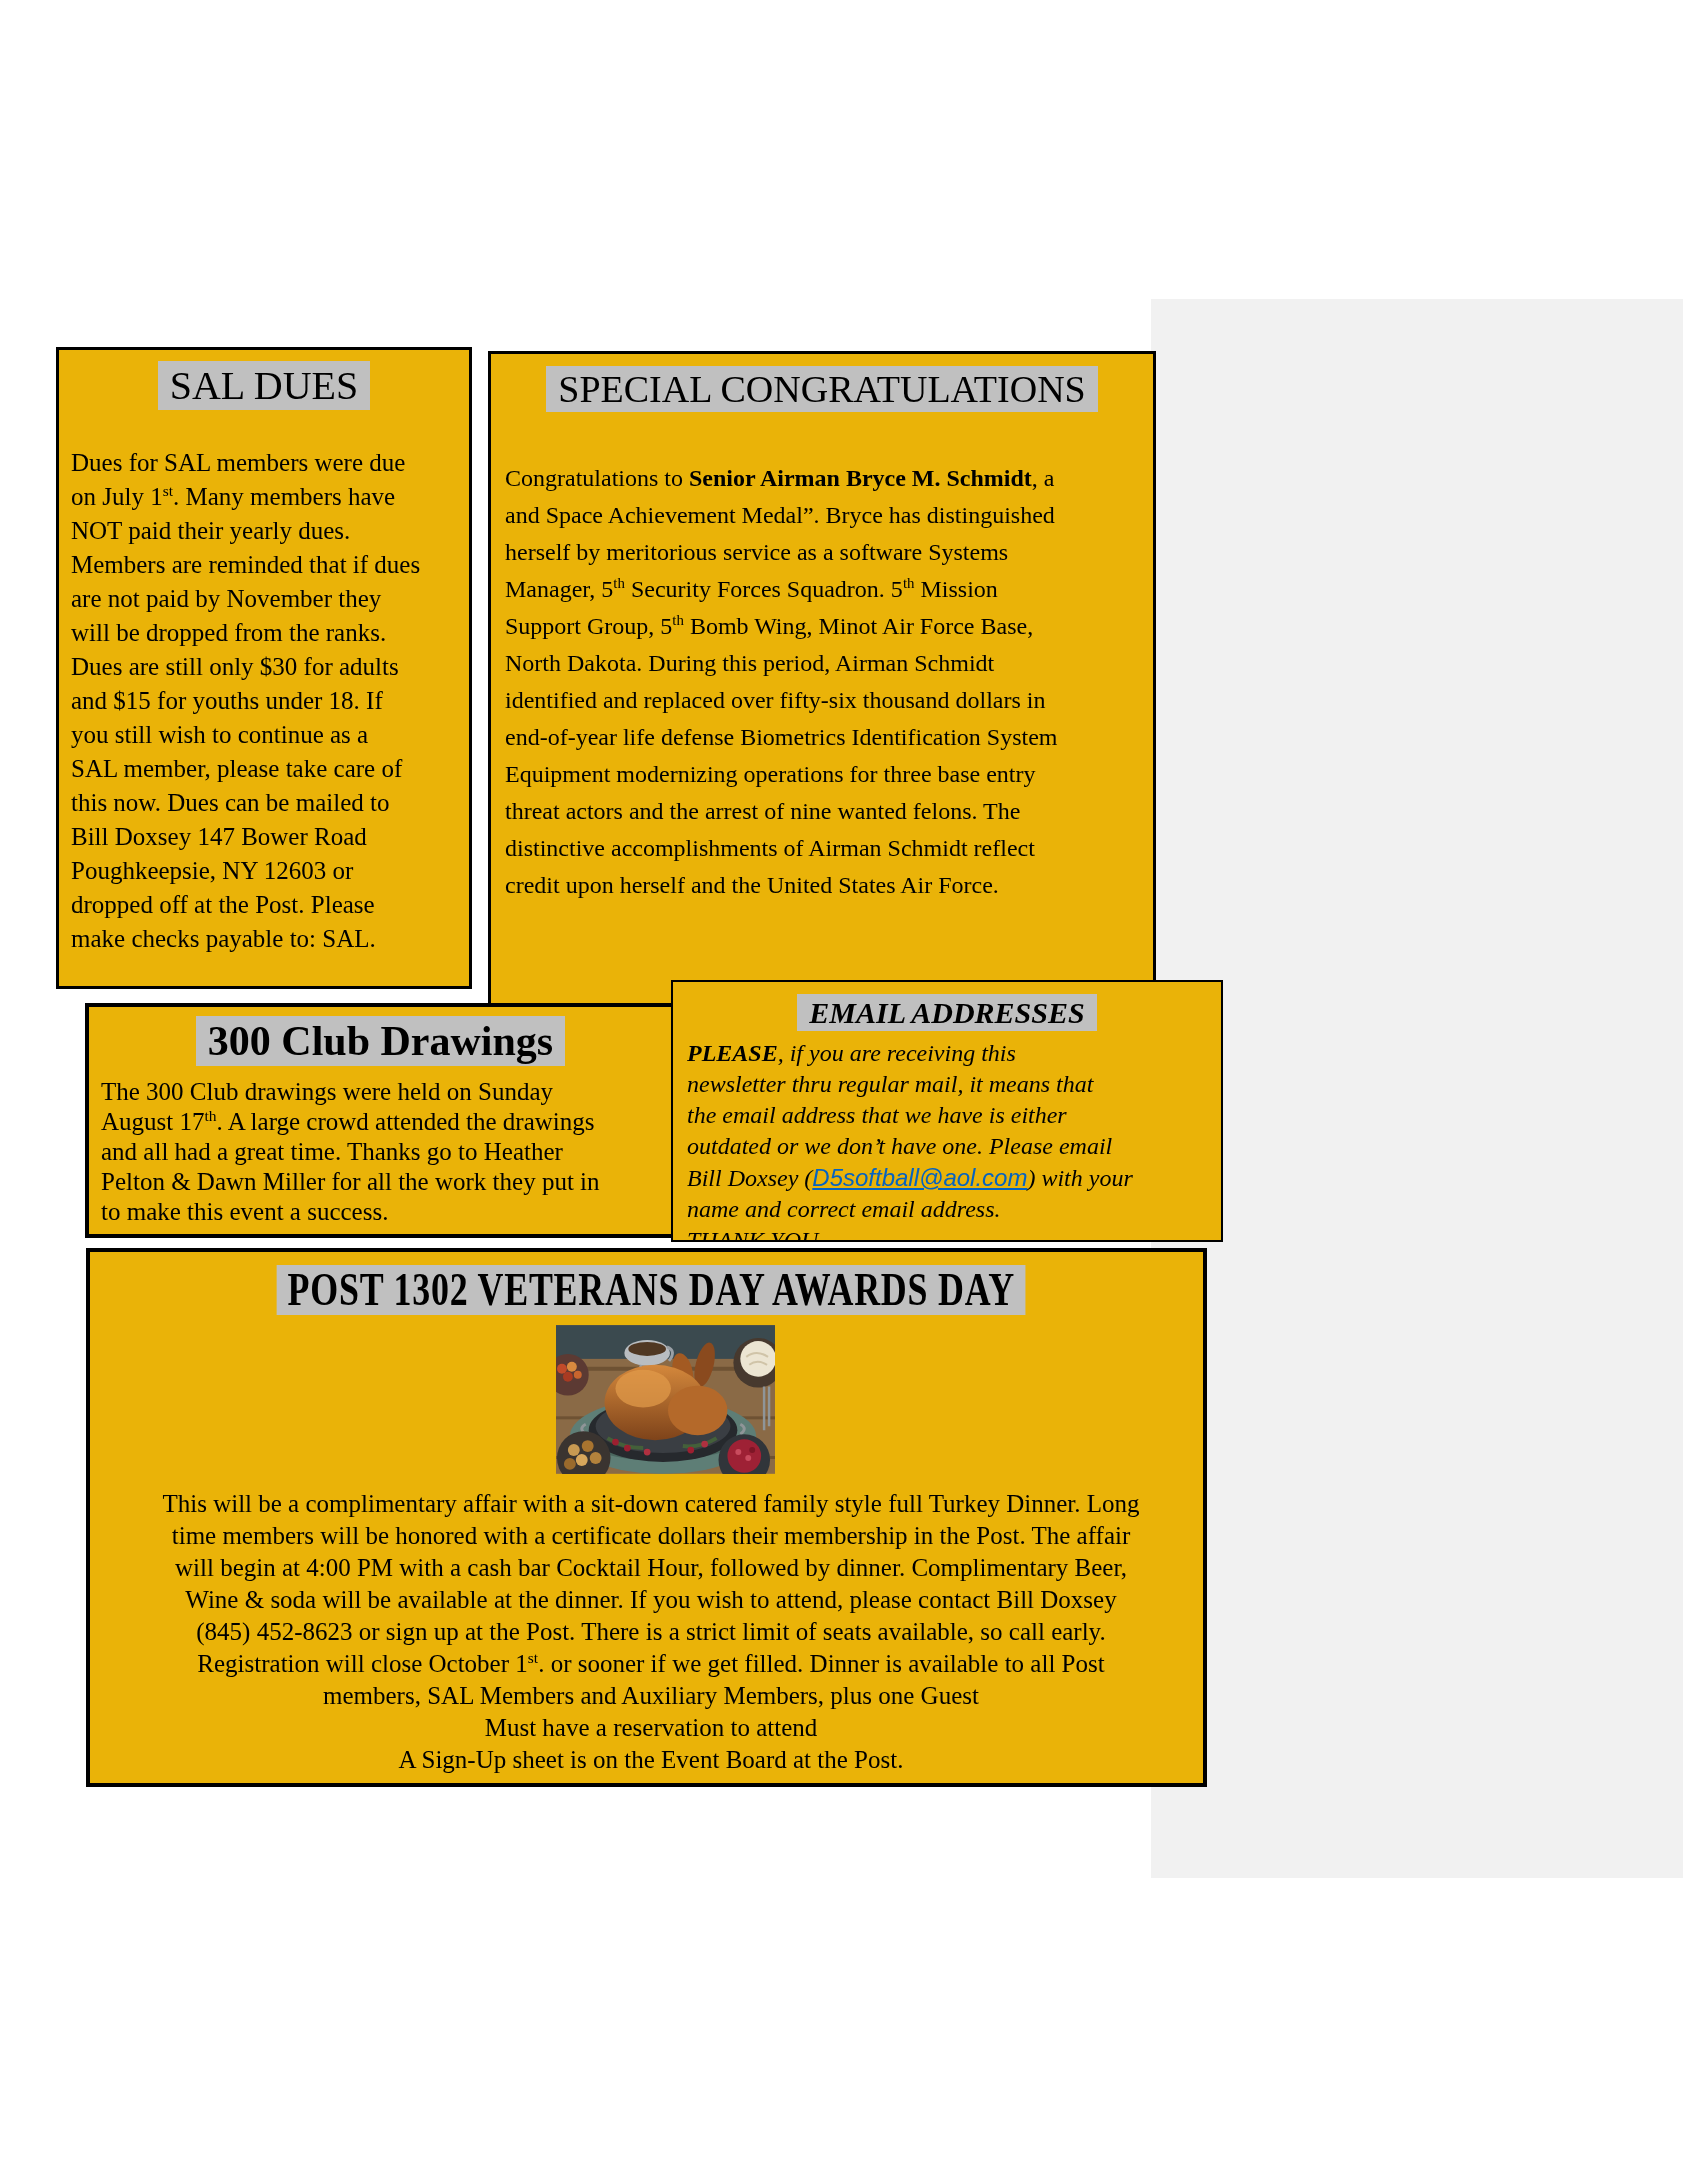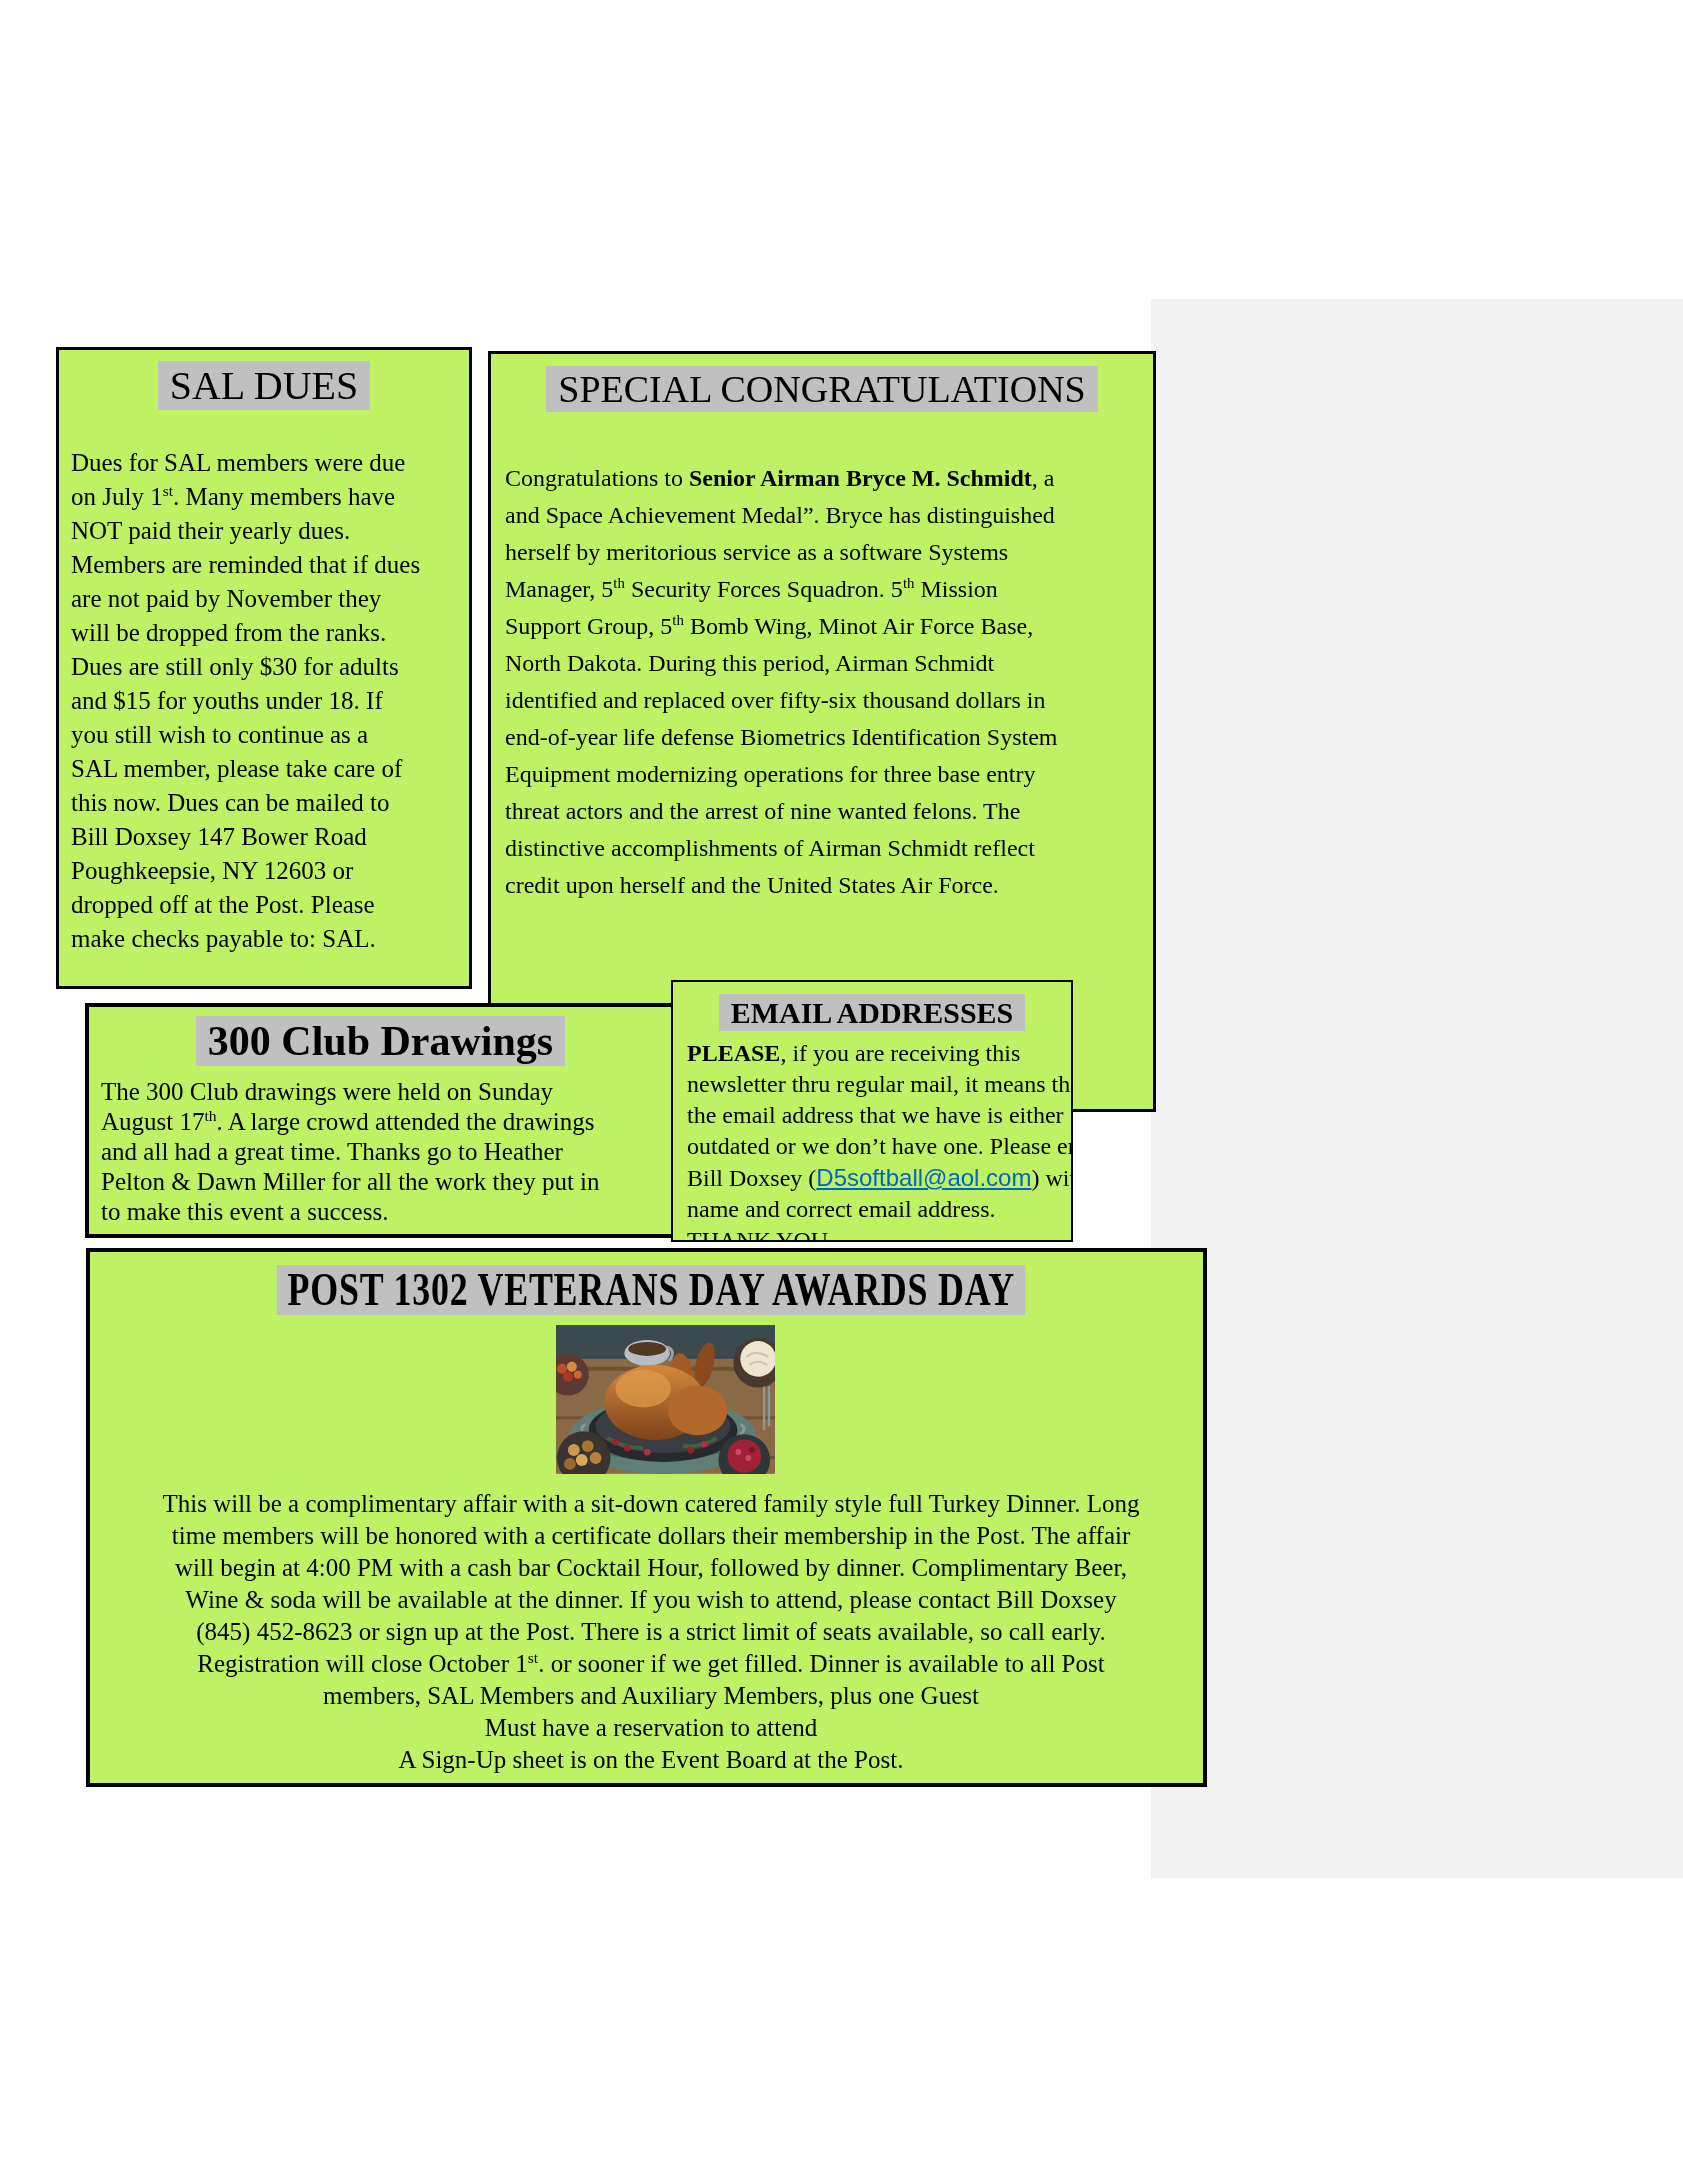--- a/index.html
+++ b/index.html
@@ -1,19 +1,19 @@
 <!DOCTYPE html>
 <html><head>
 <meta charset="utf-8">
 <style>
   html,body{margin:0;padding:0;background:#ffffff;}
   .page{position:relative;width:1683px;height:2178px;background:#ffffff;
         font-family:"Liberation Serif","DejaVu Serif",serif;color:#000;}
   .gray-panel{position:absolute;left:1151px;top:299px;width:532px;height:1579px;background:#f1f1f1;}
-  .box{position:absolute;box-sizing:border-box;background:#bef264;overflow:hidden;}
+  .box{position:absolute;box-sizing:border-box;background:#eab308;overflow:hidden;}
   .bd2{border:2px solid #000;} .bd3{border:3px solid #000;} .bd4{border:4px solid #000;margin-left:32px;}
   .title{text-align:center;}
   .hl{background:#c0c0c0;padding:2px 12px;}
   .lines{padding:0 12px;}
   .tl{white-space:nowrap;}
   sup{font-size:62%;vertical-align:super;line-height:0;}
   .b{font-weight:bold;}
   a.link{color:#0563c1;text-decoration:underline;font-family:"Liberation Sans","DejaVu Sans",sans-serif;cursor:pointer;}
 
   
@@ -25,21 +25,21 @@
   #congrats-box{left:488px;top:351px;width:668px;height:761px;}
   #congrats-title{font-size:38px;line-height:51px;margin-top:10px;}
   #congrats-lines{margin-top:45px;font-size:24px;line-height:37px;padding:0 14px;}
 
   
   #club-box{left:53px;top:1003px;width:591px;height:235px;}
   #club-title{font-size:42px;line-height:48px;margin-top:10px;font-weight:bold;}
   #club-lines{margin-top:12px;font-size:25px;line-height:30px;}
 
   
-  #email-box{left:671px;top:980px;width:402px;height:262px;}
+  #email-box{left:671px;top:980px;width:552px;height:262px;font-style:italic;}
   #email-title{font-size:30px;line-height:38px;margin-top:12px;font-weight:bold;}
   #email-lines{margin-top:6px;font-size:24px;line-height:31px;padding:0 14px;}
 
   
   #vets-box{left:54px;top:1248px;width:1121px;height:539px;padding-left:9px;}
   #vets-title{font-size:46px;line-height:46px;margin-top:13px;}
   #vets-title .hl{display:inline-block;transform:scaleX(0.78);transform-origin:center;
                   font-weight:bold;letter-spacing:1px;padding:2px 14px;}
   #vets-img-wrap{text-align:center;margin-top:10px;}
   #vets-img-wrap svg{transform:translateX(14px);display:inline-block;}

